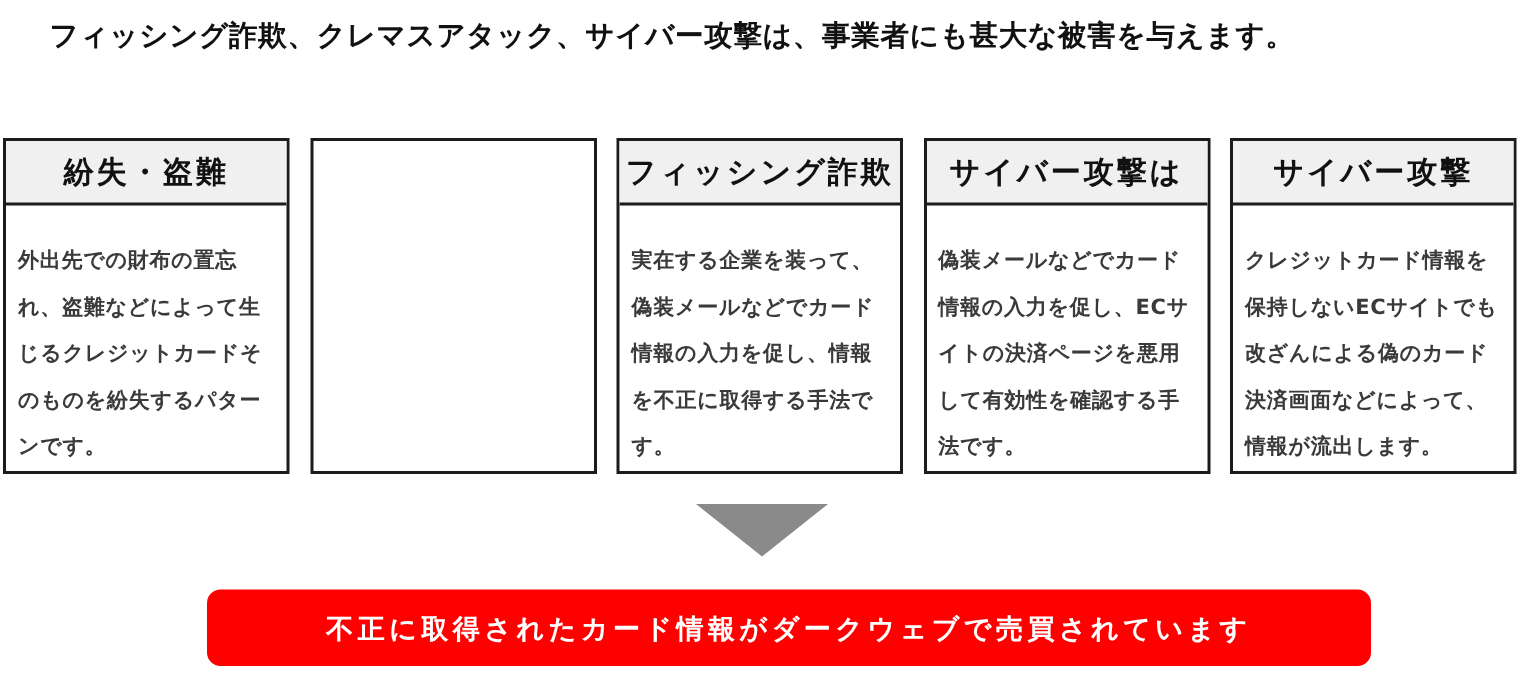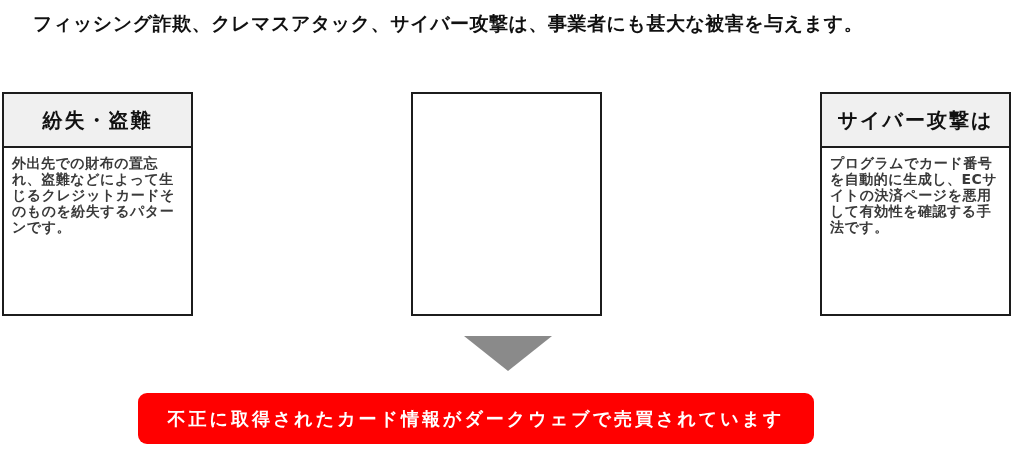--- a/index.html
+++ b/index.html
@@ -57,38 +57,39 @@
     letter-spacing: 2px;
     white-space: nowrap;
   }
   .card-body {
     flex: 1;
     padding: 7px 8px 0 8px;
     font-size: 14px;
     font-weight: bold;
     color: #3a3a3a;
     letter-spacing: 0.5px;
-    line-height: 16px;
+    line-height: 31px;
     text-align: left;
+    margin-top: 15px;
   }
   .arrow-down {
     position: absolute;
     left: 464px;
     top: 336px;
     width: 0;
     height: 0;
     border-left: 44px solid transparent;
     border-right: 44px solid transparent;
     border-top: 35px solid #8a8a8a;
   }
   .banner {
     position: absolute;
     left: 138px;
     top: 393px;
-    width: 676px;
+    width: 776px;
     height: 51px;
     background: #ff0000;
     border-radius: 9px;
     display: flex;
     align-items: center;
     justify-content: center;
   }
   .banner-text {
     color: #ffffff;
     font-size: 18px;
@@ -107,26 +108,34 @@
   <div class="cards-row">
 
     <div class="card">
       <div class="card-header">紛失・盗難</div>
       <div class="card-body">外出先での財布の置忘れ、盗難などによって生じるクレジットカードそのものを紛失するパターンです。</div>
     </div>
 
     <div class="card">
     </div>
 
+    <div class="card">
+      <div class="card-header">フィッシング詐欺</div>
+      <div class="card-body">実在する企業を装って、偽装メールなどでカード情報の入力を促し、情報を不正に取得する手法です。</div>
+    </div>
 
     <div class="card">
       <div class="card-header">サイバー攻撃は</div>
-      <div class="card-body">プログラムでカード番号を自動的に生成し、ECサイトの決済ページを悪用して有効性を確認する手法です。</div>
+      <div class="card-body">偽装メールなどでカード情報の入力を促し、ECサイトの決済ページを悪用して有効性を確認する手法です。</div>
     </div>
 
+    <div class="card">
+      <div class="card-header">サイバー攻撃</div>
+      <div class="card-body">クレジットカード情報を保持しないECサイトでも改ざんによる偽のカード決済画面などによって、情報が流出します。</div>
+    </div>
 
   </div>
 
   <div class="arrow-down"></div>
 
   <div class="banner" style="background: rgb(255, 0, 0);">
     <span class="banner-text">不正に取得されたカード情報がダークウェブで売買されています</span>
   </div>
 
 </div>

